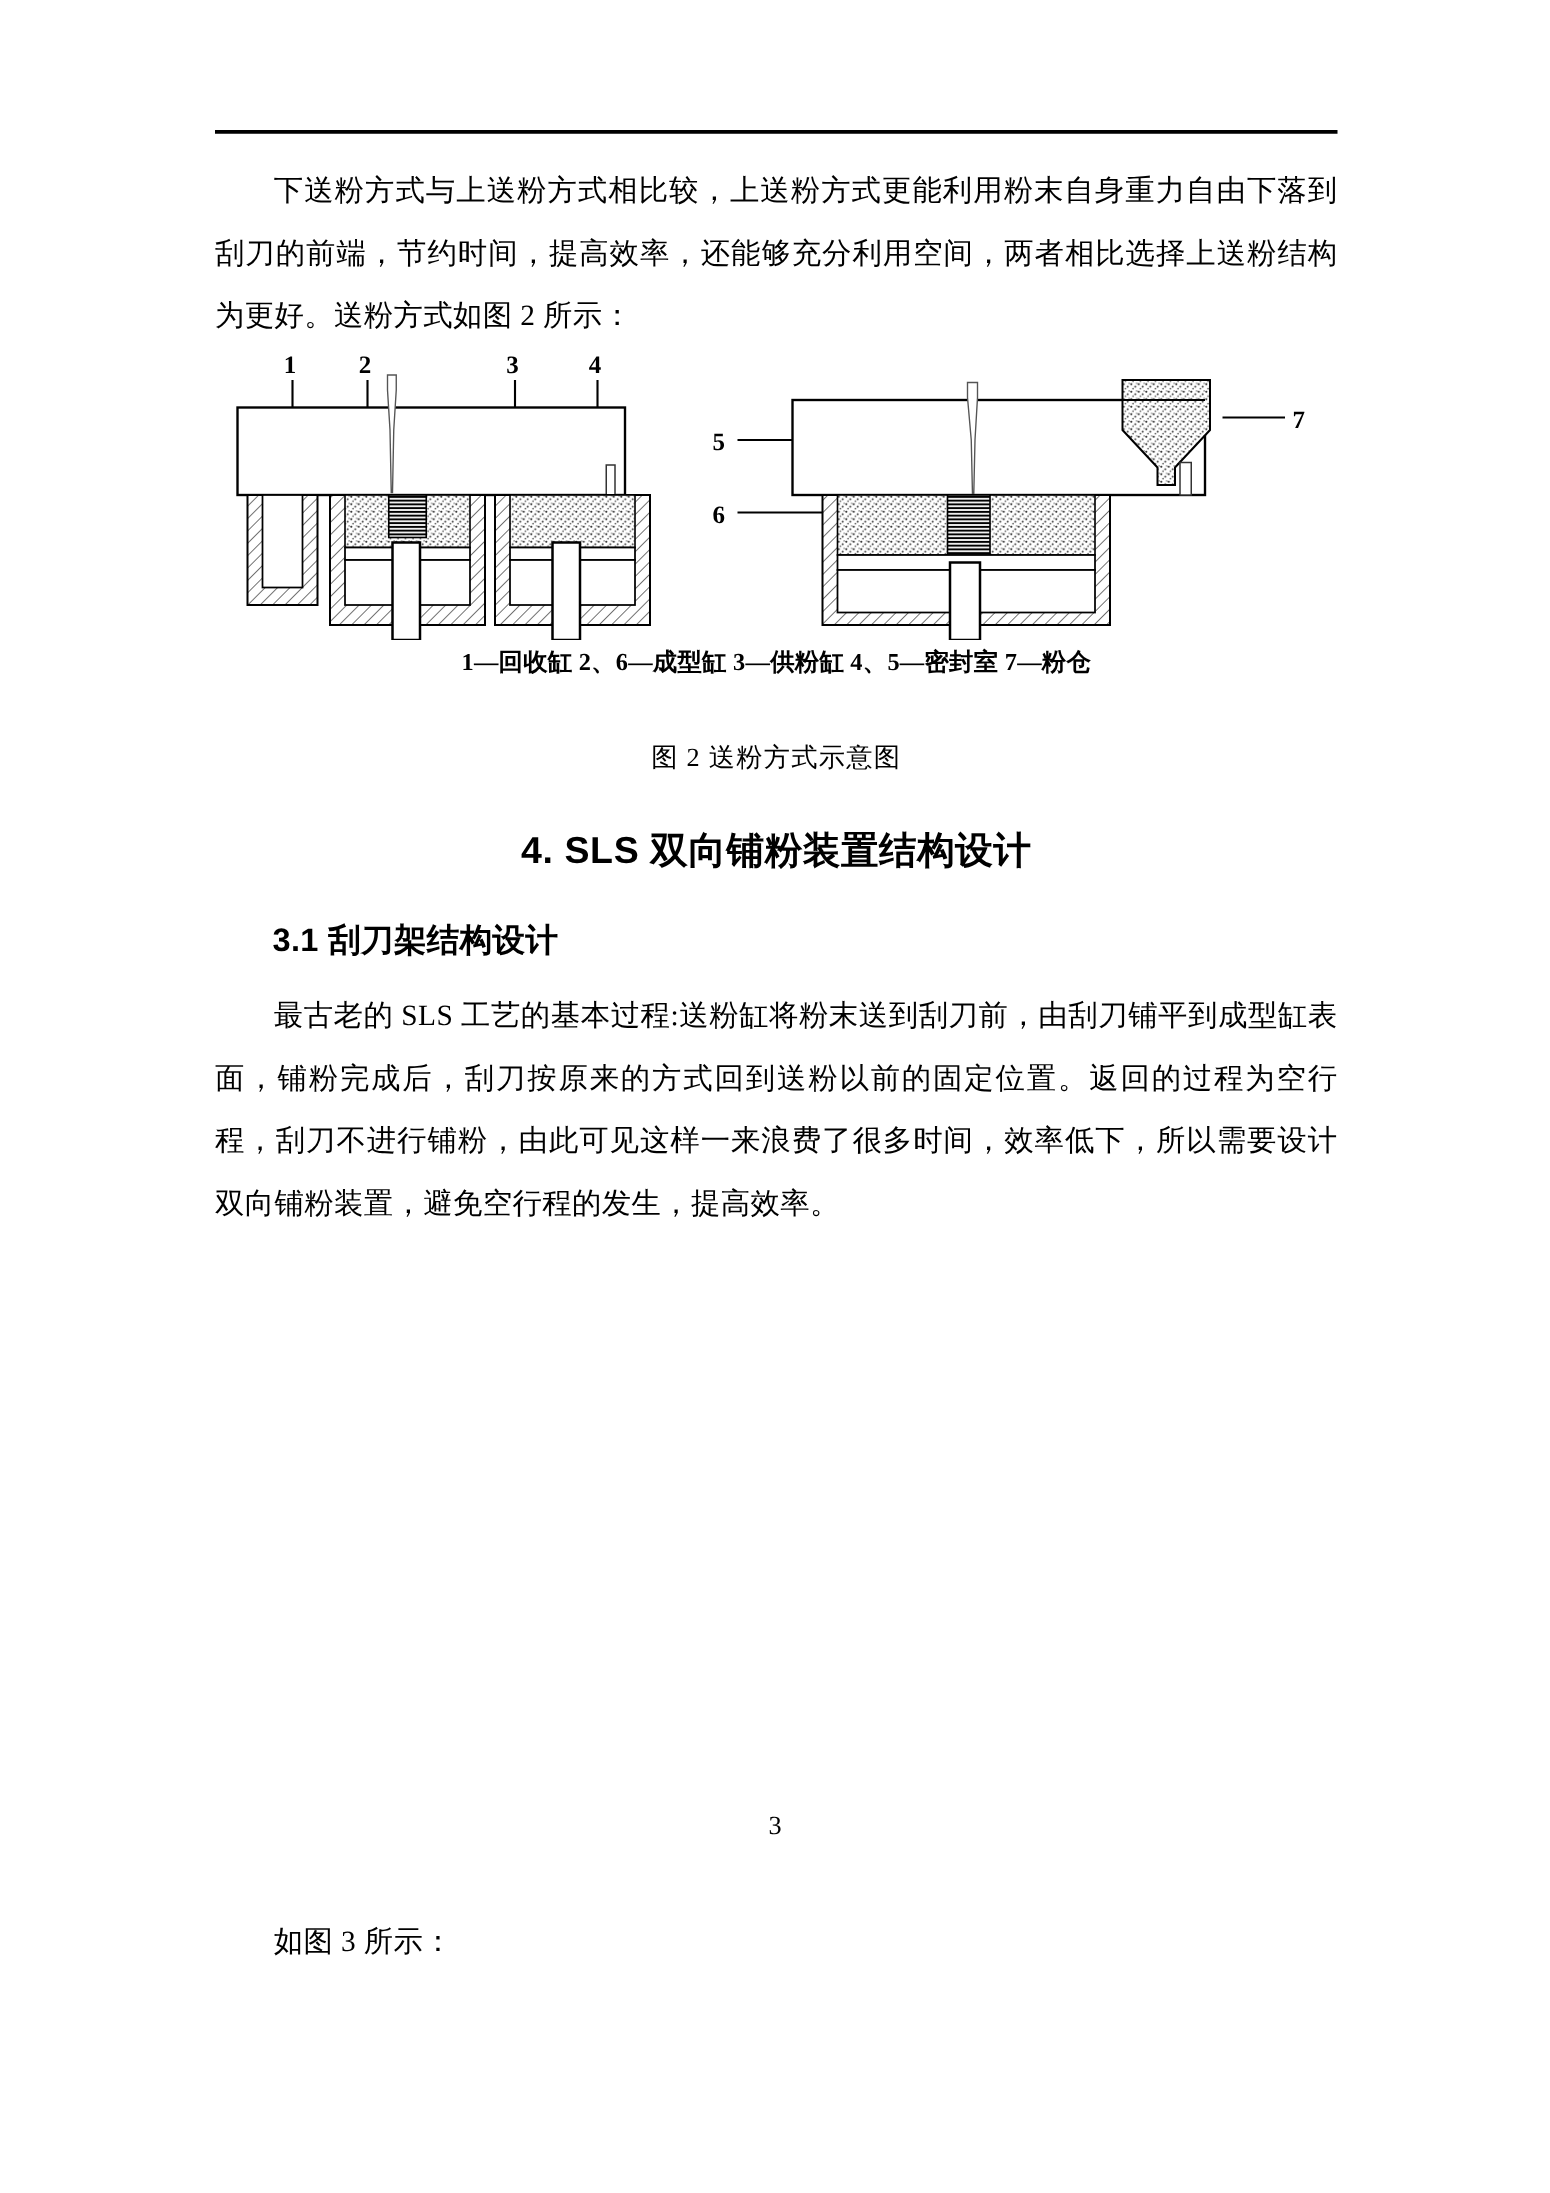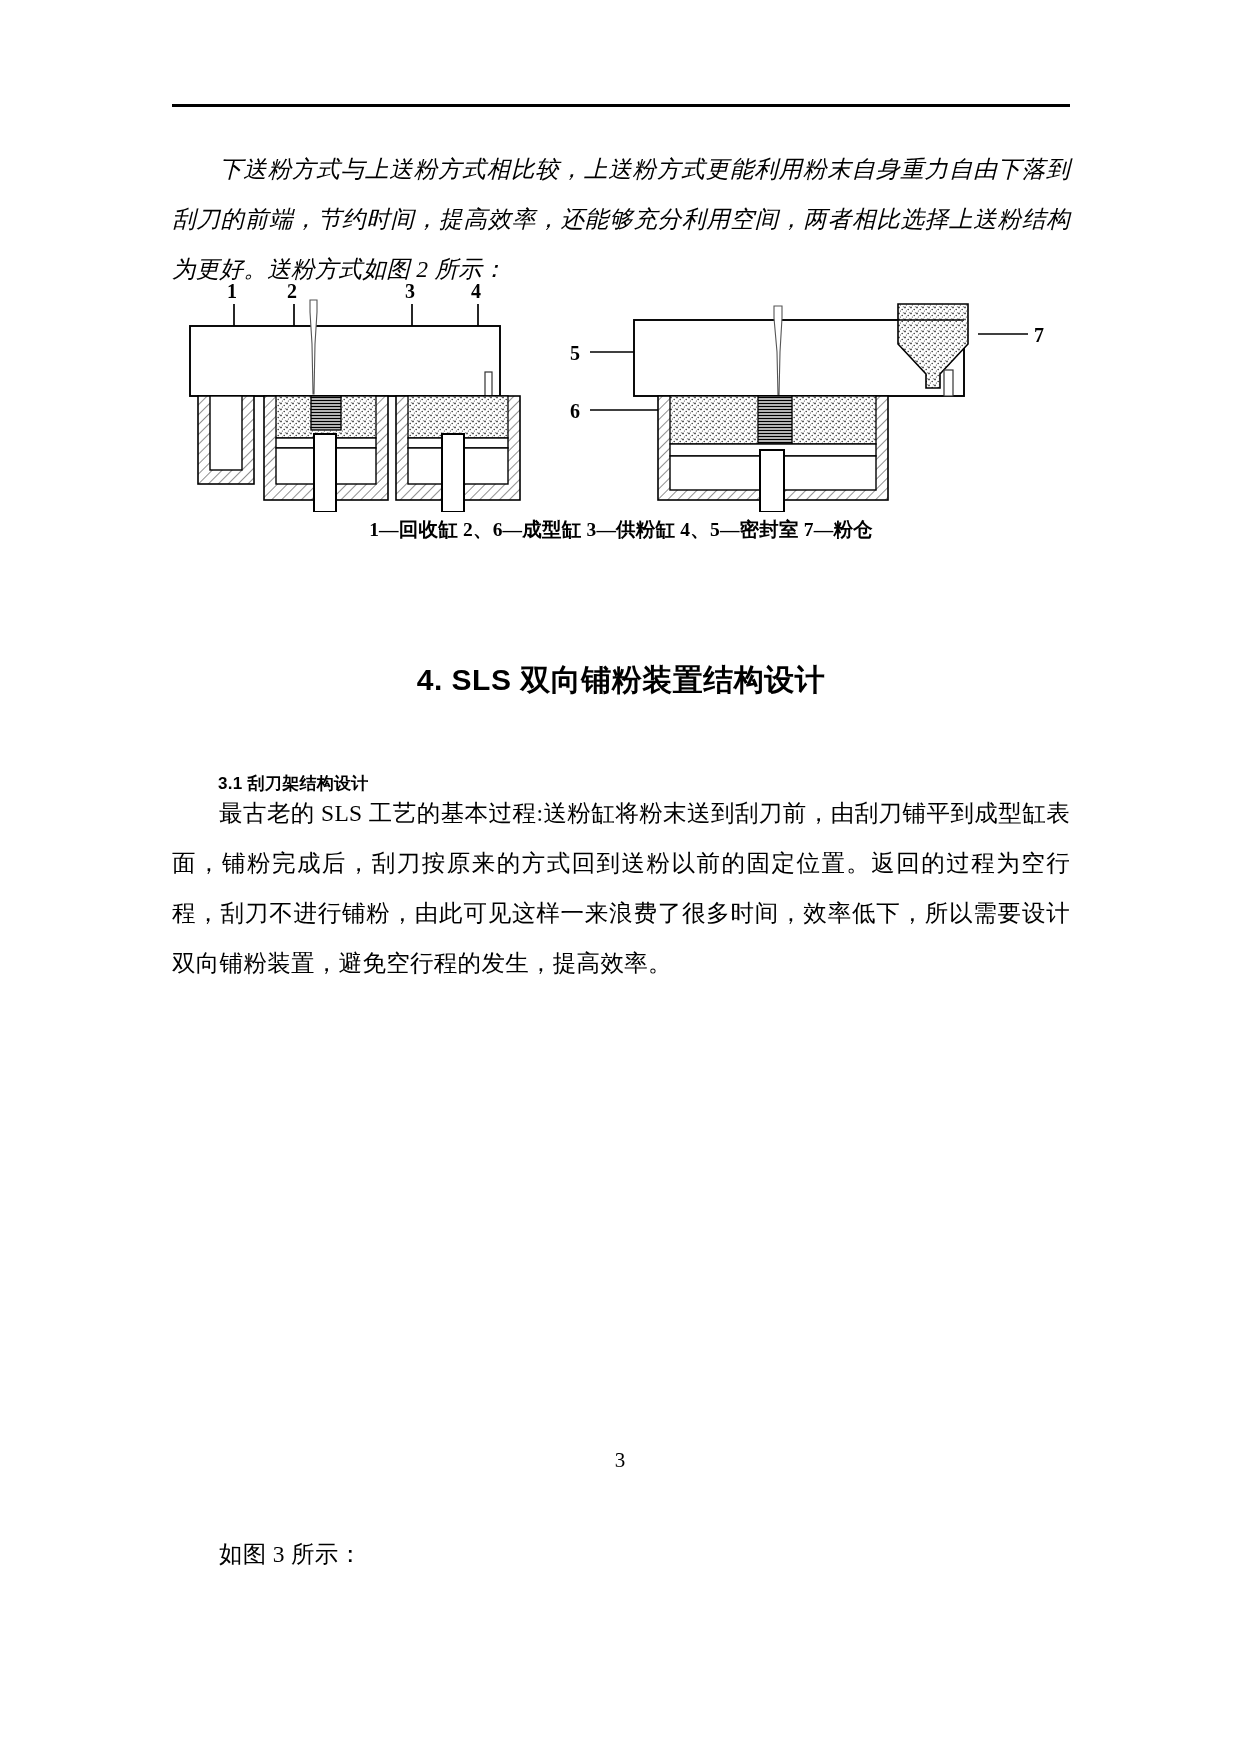--- a/index.html
+++ b/index.html
@@ -101,24 +101,24 @@
     text-align: center;
     font-family: "Liberation Sans", "DejaVu Sans", sans-serif;
     font-weight: bold;
     font-size: 30px;
     margin: 0;
     letter-spacing: 0.5px;
   }
   h2.sub-title {
     position: absolute;
     left: 218px;
-    top: 772px;
+    top: 735px;
     font-family: "Liberation Sans", "DejaVu Sans", sans-serif;
     font-weight: bold;
-    font-size: 17px;
+    font-size: 26px;
     margin: 0;
     letter-spacing: 0.3px;
   }
   h3.subsub-title {
     font-size: 23.5px;
     font-weight: normal;
     margin: 0;
     text-indent: 2em;
     line-height: 50px;
     font-family: "Liberation Serif", "DejaVu Serif", serif;
@@ -132,21 +132,21 @@
     font-size: 21px;
   }
 </style>
 </head>
 <body>
 
 <div class="page">
 
   <div class="top-rule"></div>
 
-  <div class="para-block" style="top:144px;font-style:italic;">
+  <div class="para-block" style="top:128px;">
     <p class="body-text indent">下送粉方式与上送粉方式相比较，上送粉方式更能利用粉末自身重力自由下落到刮刀的前端，节约时间，提高效率，还能够充分利用空间，两者相比选择上送粉结构为更好。送粉方式如图 2 所示：</p>
   </div>
 
   <div class="figure-wrap">
     <div class="fig-svg-holder">
       <svg width="898" height="230" viewBox="0 0 898 230" xmlns="http://www.w3.org/2000/svg">
         <defs>
           <pattern id="hatch45" width="7" height="7" patternUnits="userSpaceOnUse" patternTransform="rotate(45)">
             <rect width="7" height="7" fill="#ffffff"></rect>
             <line x1="0" y1="0" x2="0" y2="7" stroke="#333333" stroke-width="1.1"></line>
@@ -227,20 +227,21 @@
           <text x="398" y="136">6</text>
           <text x="862" y="60">7</text>
         </g>
       </svg>
     </div>
 
 
     <div class="fig-legend">1—回收缸 2、6—成型缸 3—供粉缸 4、5—密封室 7—粉仓</div>
   </div>
 
+  <div class="fig-caption">图 2 送粉方式示意图</div>
 
   <h1 class="sec-title">4. SLS 双向铺粉装置结构设计</h1>
 
   <h2 class="sub-title">3.1 刮刀架结构设计</h2>
 
   <div class="para-block" style="top:788px;">
     <p class="body-text indent">最古老的 SLS 工艺的基本过程:送粉缸将粉末送到刮刀前，由刮刀铺平到成型缸表面，铺粉完成后，刮刀按原来的方式回到送粉以前的固定位置。返回的过程为空行程，刮刀不进行铺粉，由此可见这样一来浪费了很多时间，效率低下，所以需要设计双向铺粉装置，避免空行程的发生，提高效率。</p>
   </div>
 
 

